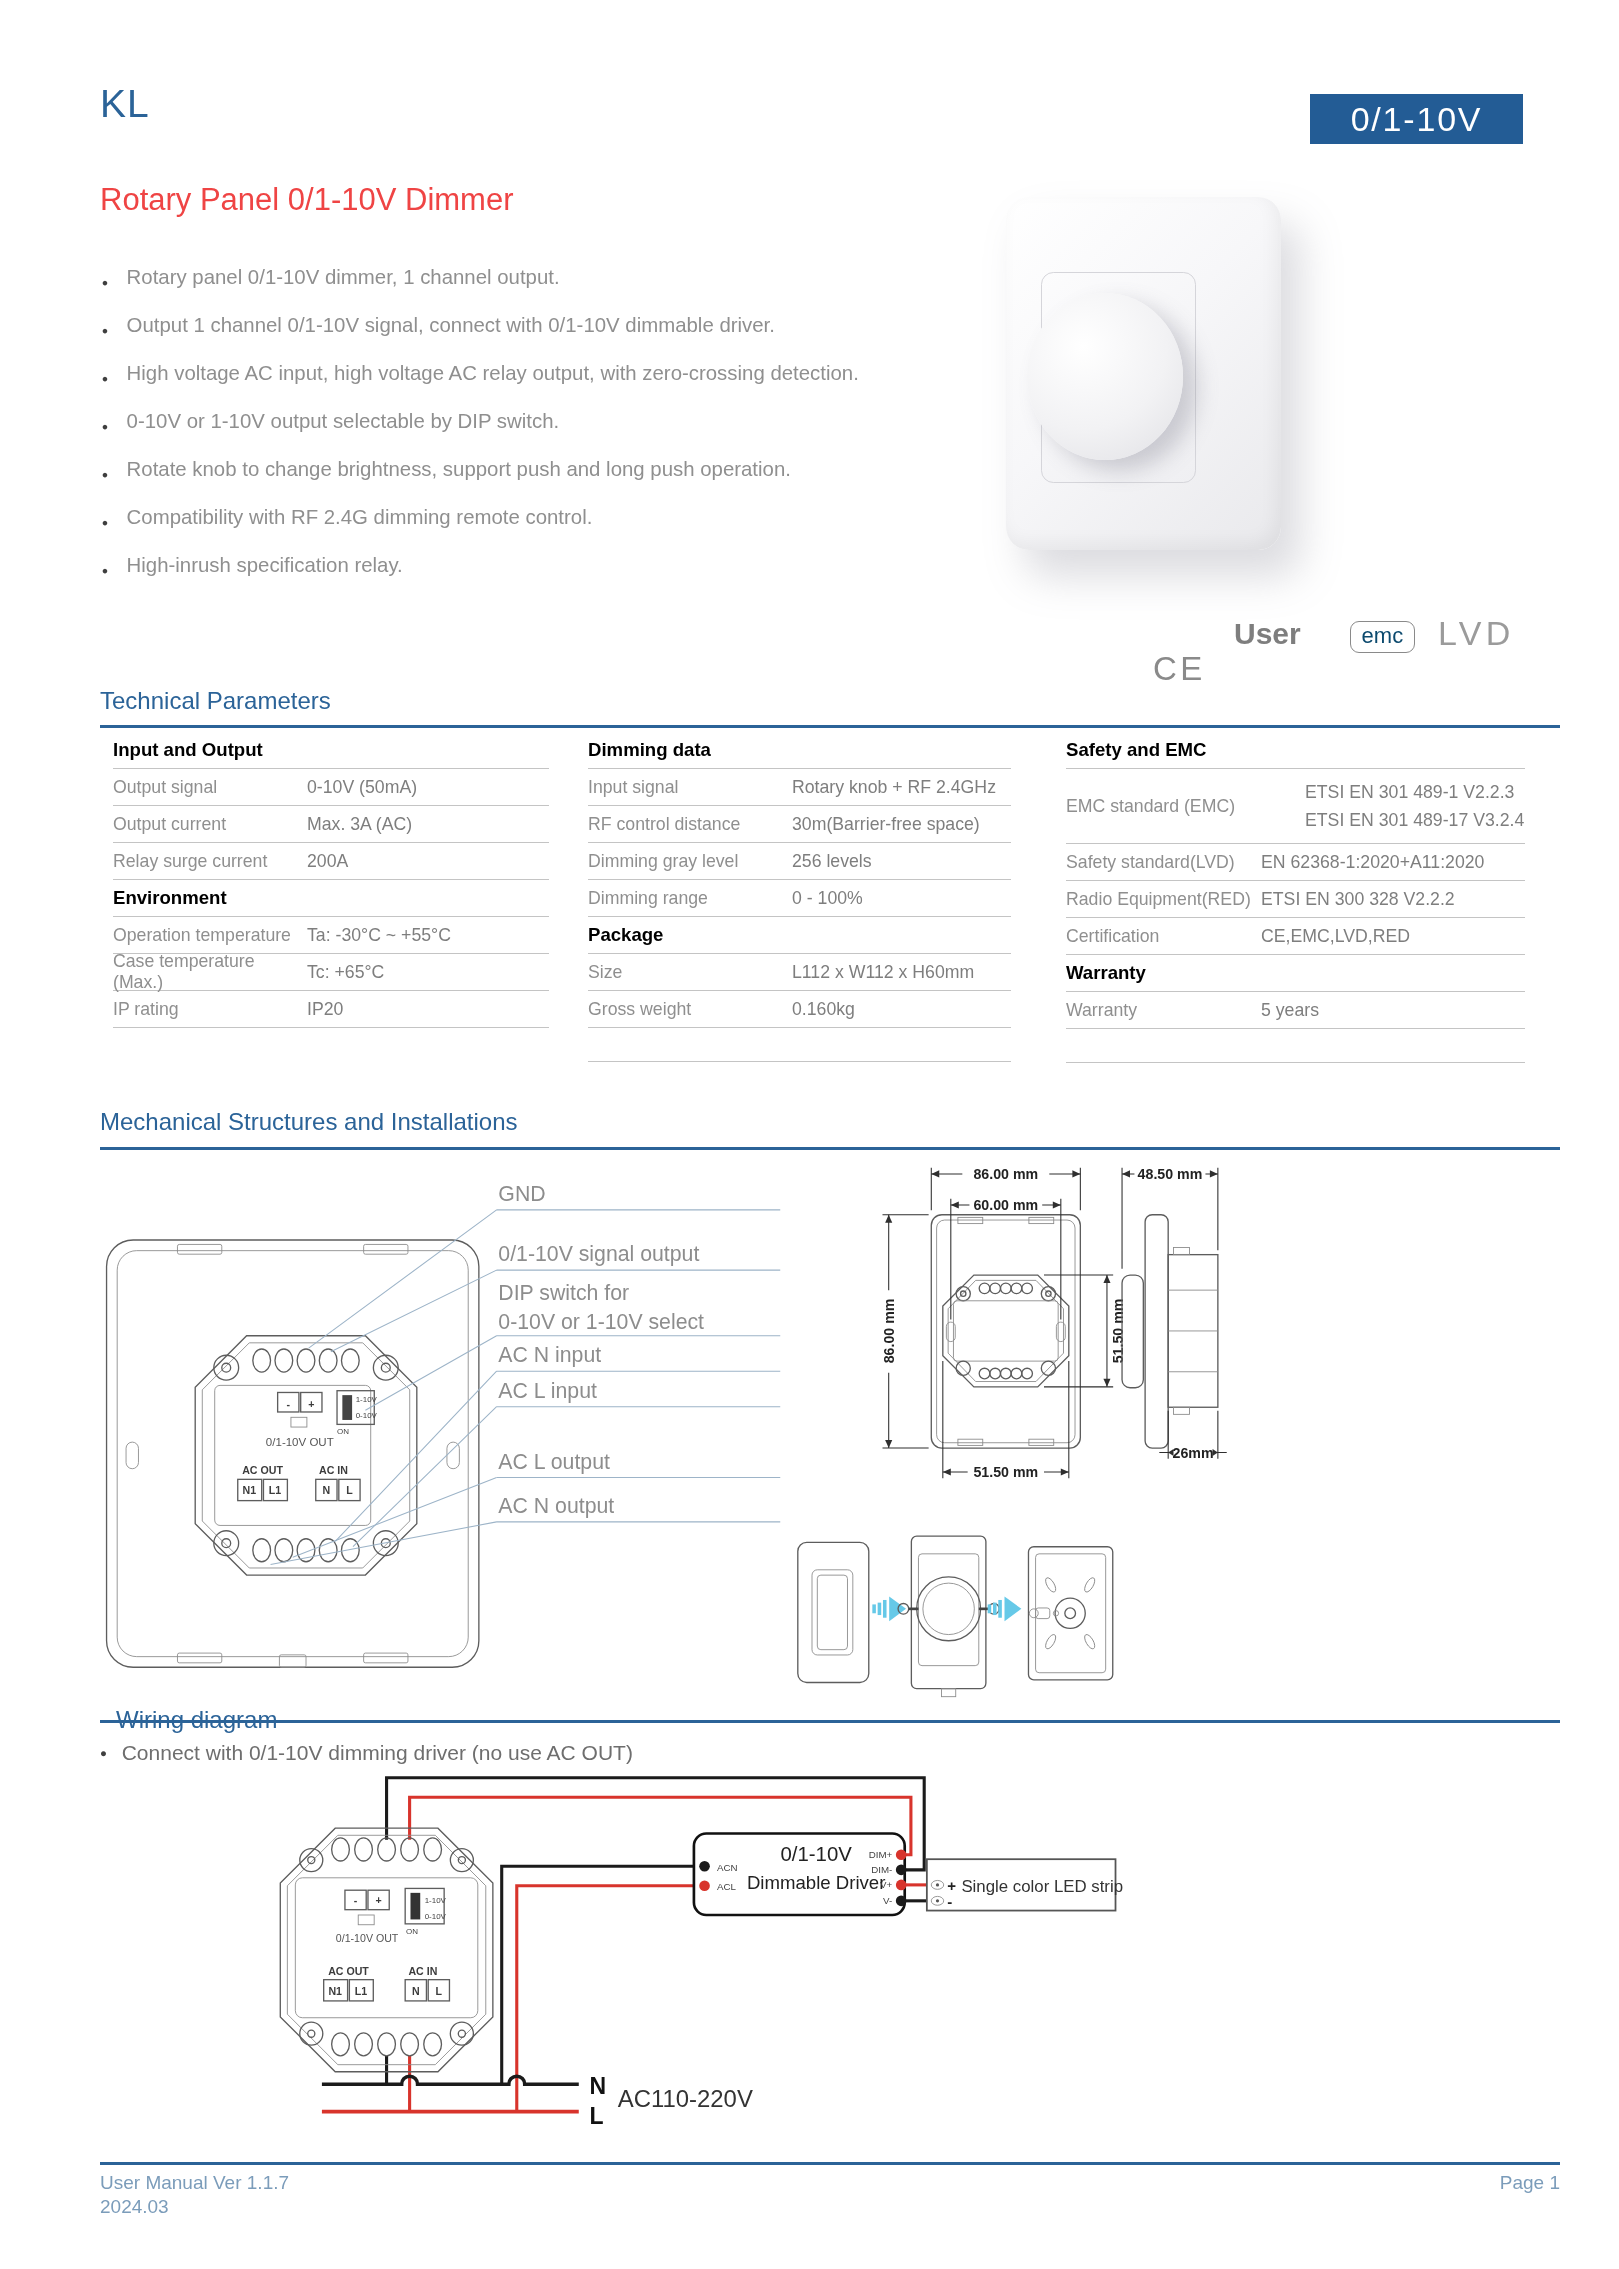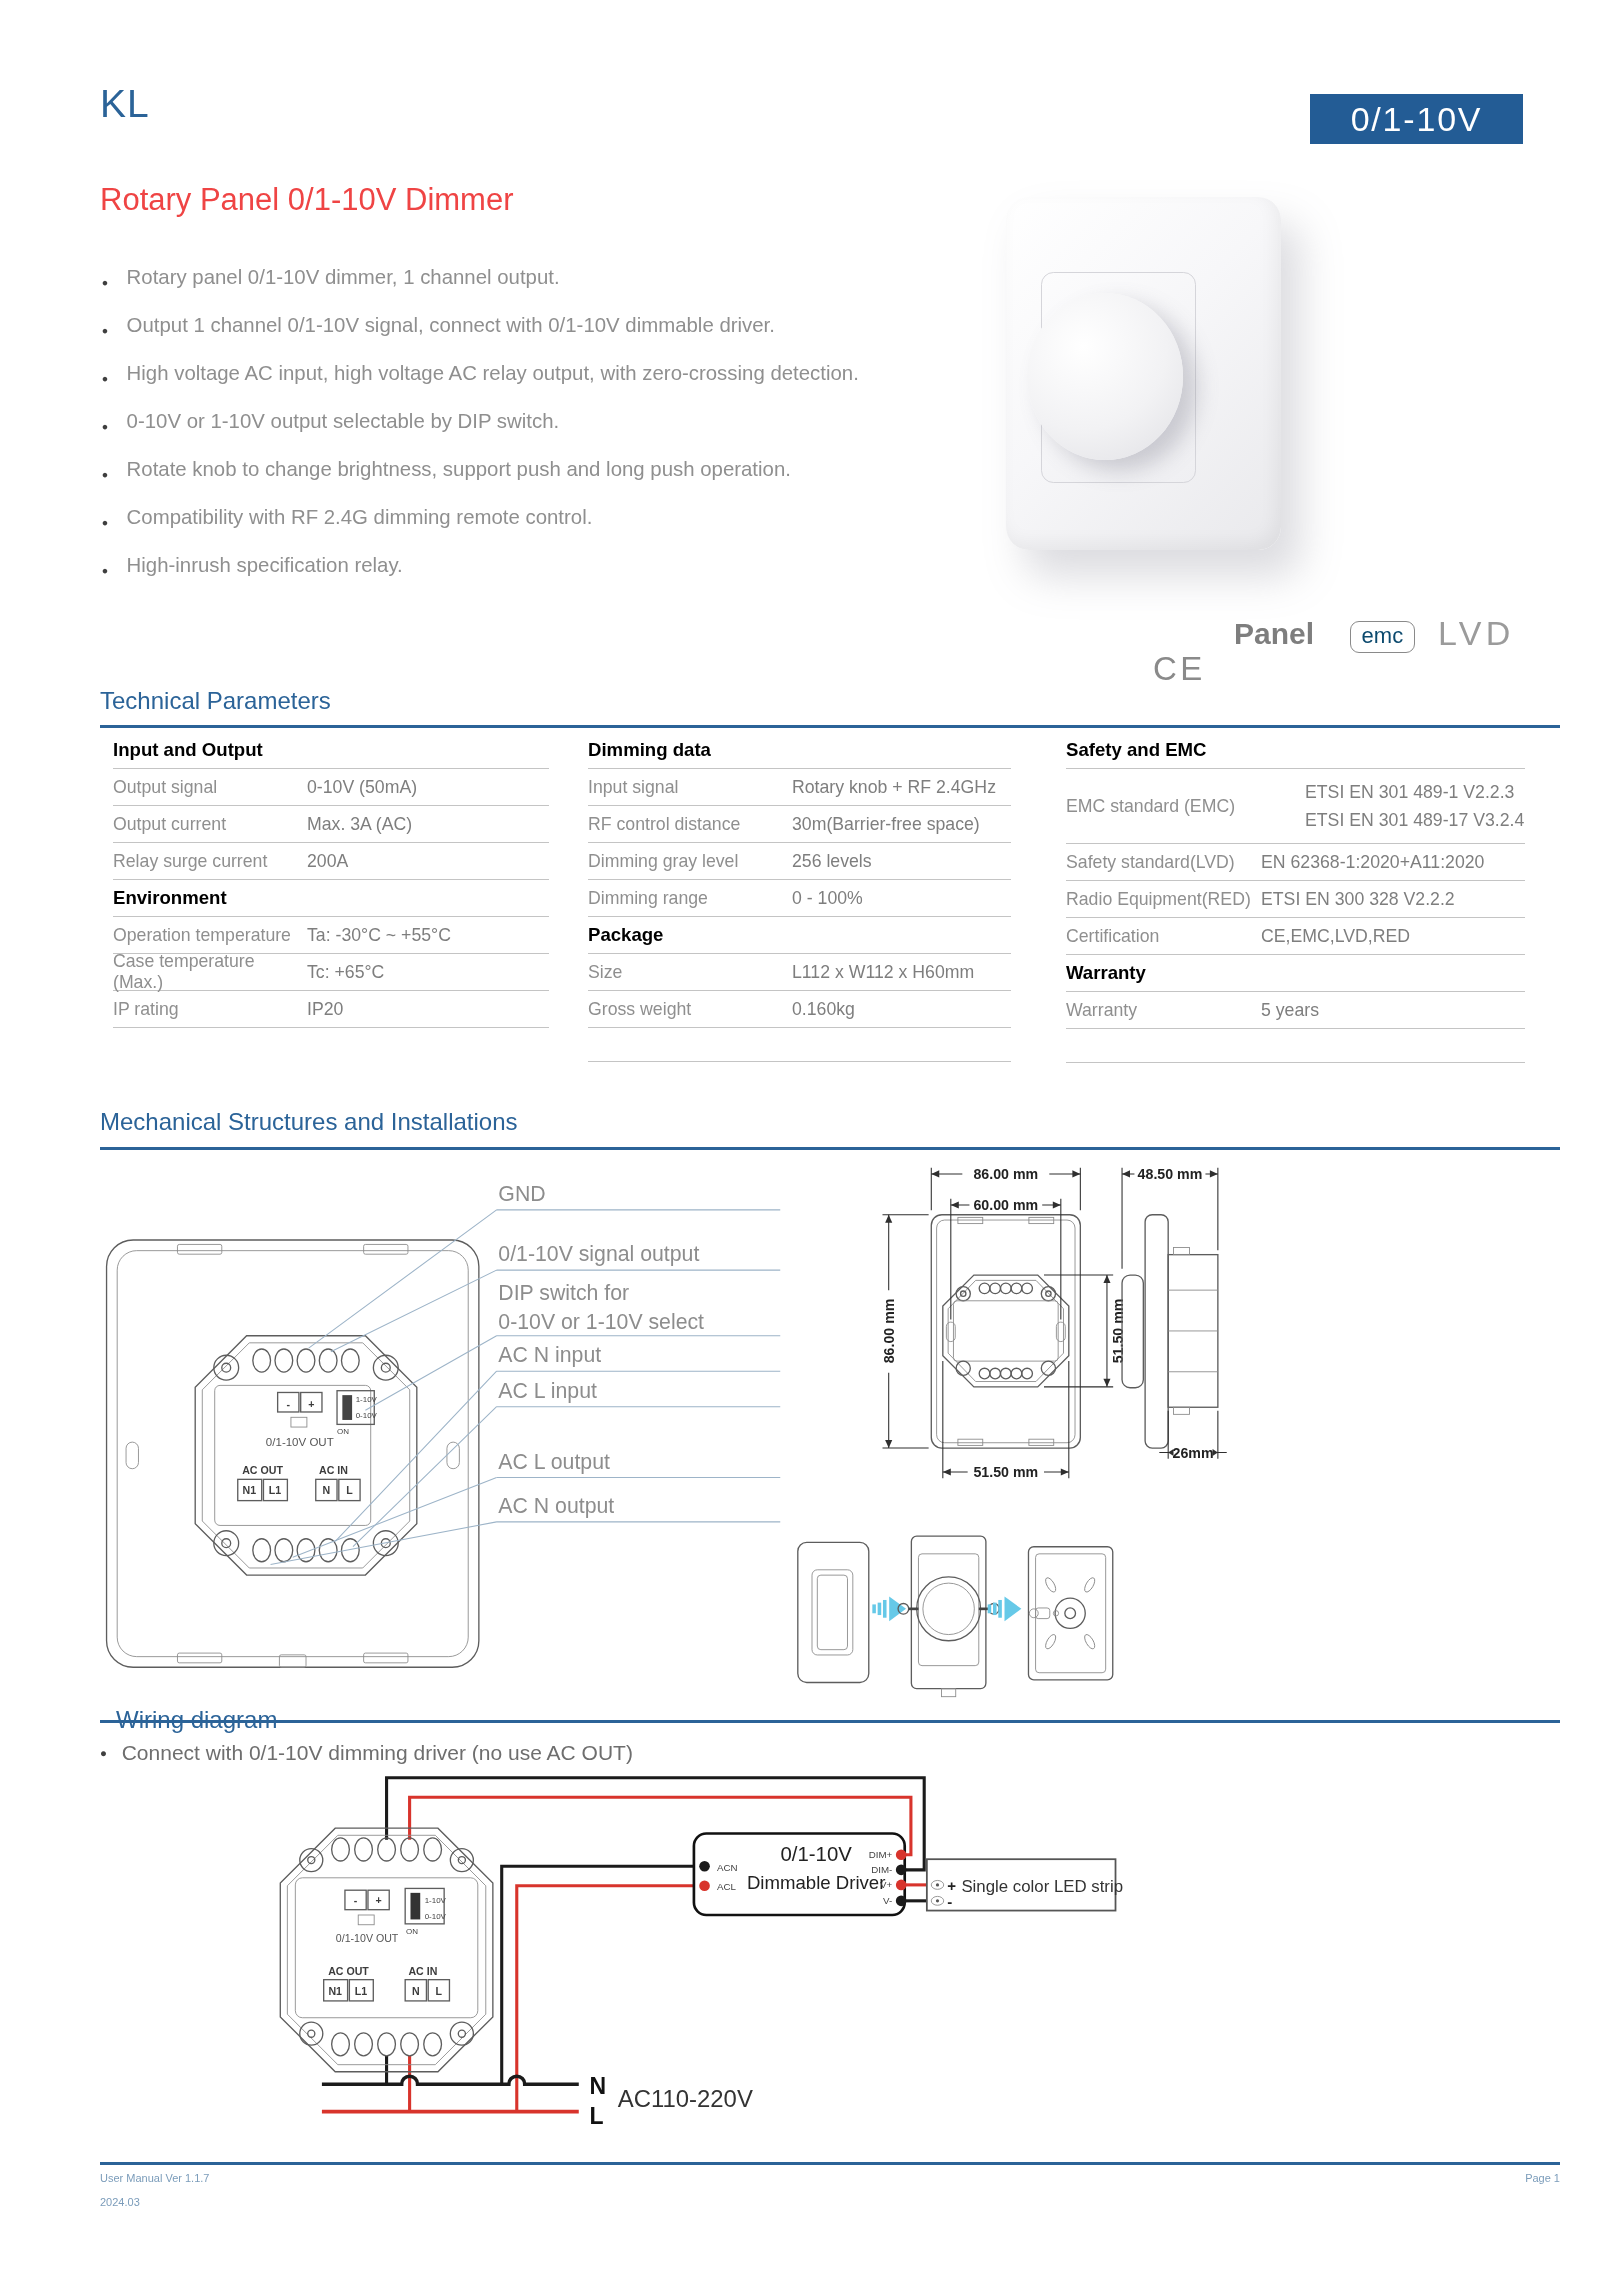--- a/index.html
+++ b/index.html
@@ -64,21 +64,21 @@
   .modtx{font-size:12px;fill:#3c3c3c;font-weight:bold;}
   .tinytx{font-size:9px;fill:#444;}
   .wire-b{stroke:#1b1b1b;stroke-width:3.5;fill:none;}
   .wire-r{stroke:#d8342c;stroke-width:3.5;fill:none;}
   .bus-b{stroke:#1b1b1b;stroke-width:4;fill:none;}
   .bus-r{stroke:#d8342c;stroke-width:4;fill:none;}
   .term-tx{font-size:11px;fill:#444;}
 
   
   #footer-line{left:100px;top:2162px;width:1460px;}
-  .footer-tx{font-size:11px;color:#7b9cba;}
+  .footer-tx{font-size:19px;color:#7b9cba;}
 </style>
 </head>
 <body>
 
 <div id="page">
 
   <div class="abs" id="kl">KL</div>
   <div class="abs" id="page-title">Rotary Panel 0/1-10V Dimmer</div>
   <div class="abs" id="badge">0/1-10V</div>
 
@@ -92,21 +92,21 @@
     <li><span>High-inrush specification relay.</span></li>
   </ul>
 
   <div class="abs" id="photo">
     <div id="plate"></div>
     <div id="plate-inner"></div>
     <div id="knob"></div>
   </div>
 
   <div class="abs cert" id="cert-ce">CE</div>
-  <div class="abs cert" id="cert-rohs">Panel</div>
+  <div class="abs cert" id="cert-rohs">User</div>
   <div class="abs cert" id="cert-emc">emc</div>
   <div class="abs cert" id="cert-lvd">LVD</div>
 
   <div class="abs section-h" style="left:100px;top:687px;">Technical Parameters</div>
   <div class="abs section-line" style="left:100px;top:725px;width:1460px;"></div>
 
   <div class="tcol c1" style="left:113px;width:436px;">
     <div class="tgroup-header">Input and Output</div>
     <div class="trow">
         <div class="tlabel">Output signal</div>

